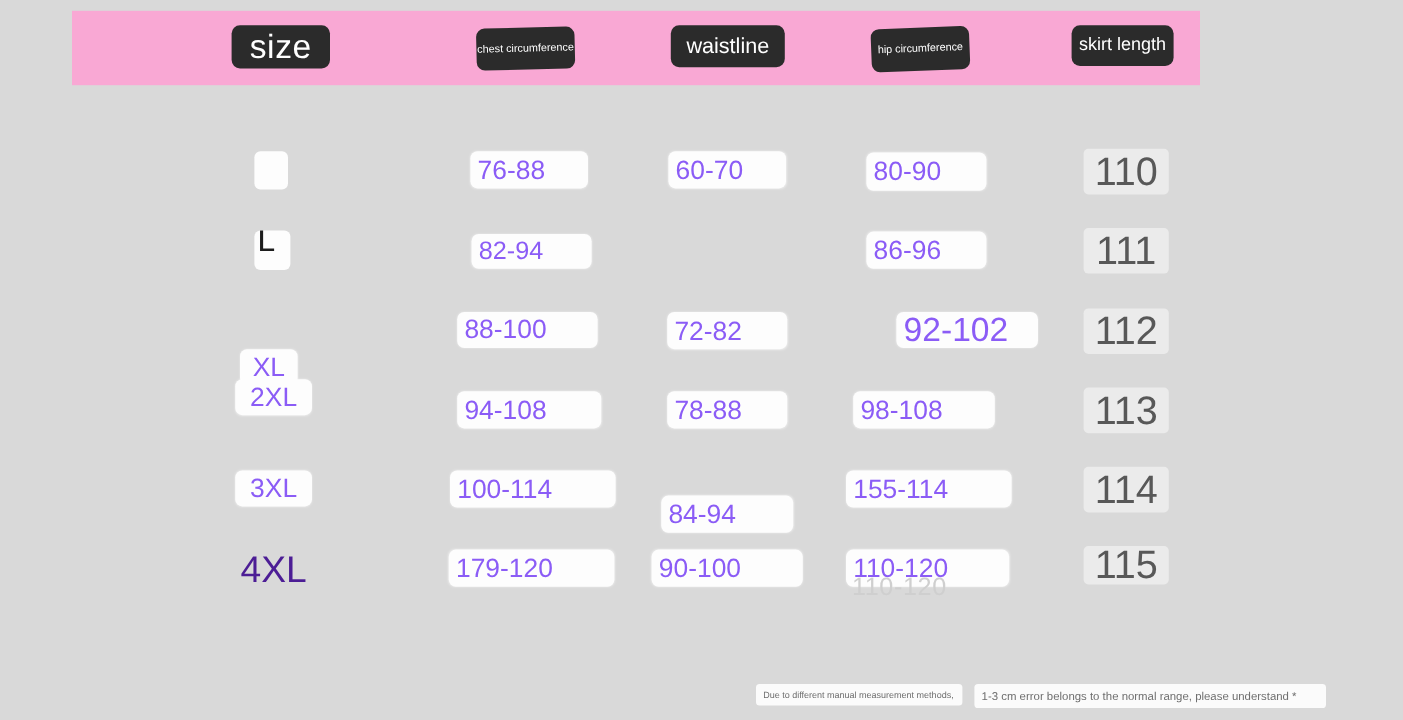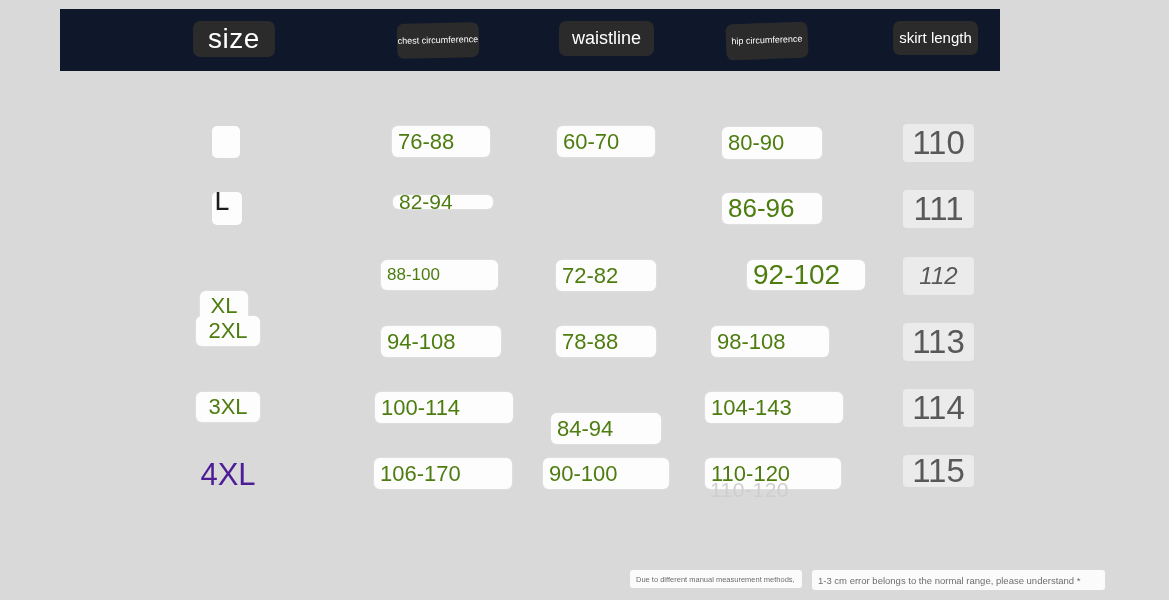--- a/index.html
+++ b/index.html
@@ -21,21 +21,21 @@
     height: 600px;
   }
 
   
   .header-bar {
     position: absolute;
     left: 60px;
     top: 9px;
     width: 940px;
     height: 62px;
-    background: #0f172a;
+    background: #f9a8d4;
   }
 
   .header-chip {
     position: absolute;
     background: #2b2b2b;
     color: #ffffff;
     border-radius: 7px;
     display: flex;
     align-items: center;
     justify-content: center;
@@ -73,21 +73,21 @@
     width: 85px; height: 34px;
     font-size: 15px;
   }
 
   
   .cell {
     position: absolute;
     display: flex;
     align-items: center;
     white-space: nowrap;
-    color: #4d7c0f;
+    color: #8b5cf6;
     background: #fdfdfd;
     border-radius: 6px;
     padding: 0 6px;
     box-shadow: 0 0 2px rgba(255,255,255,0.55);
   }
 
   .cell.no-chip {
     background: transparent;
     box-shadow: none;
   }
@@ -172,44 +172,44 @@
     
   </div>
   <div class="cell" style="left:392px;  top:126px; width:98px;  height:31px; font-size:22px;">76-88</div>
   <div class="cell" style="left:557px;  top:126px; width:98px;  height:31px; font-size:22px;">60-70</div>
   <div class="cell" style="left:722px;  top:127px; width:100px; height:32px; font-size:22px;">80-90</div>
   <div class="cell skirt-cell" style="left:903px; top:124px; width:71px; height:38px; font-size:33px;">110</div>
 
   <div class="glyph-clip glyph-l">
     <span>L</span>
   </div>
-  <div class="cell" style="left:393px;  top:195px; width:100px; height:14px; font-size:21px;">82-94</div>
-  <div class="cell" style="left:722px;  top:193px; width:100px; height:31px; font-size:26px;">86-96</div>
+  <div class="cell" style="left:393px;  top:195px; width:100px; height:29px; font-size:21px;">82-94</div>
+  <div class="cell" style="left:722px;  top:193px; width:100px; height:31px; font-size:22px;">86-96</div>
   <div class="cell skirt-cell" style="left:903px; top:190px; width:71px; height:38px; font-size:33px;">111</div>
 
   <div class="cell size-cell" style="left:200px; top:259px; width:48px; height:30px; font-size:22px;margin-top:32px;">XL</div>
-  <div class="cell" style="left:381px;  top:260px; width:117px; height:30px; font-size:17px;">88-100</div>
+  <div class="cell" style="left:381px;  top:260px; width:117px; height:30px; font-size:22px;">88-100</div>
   <div class="cell" style="left:556px;  top:260px; width:100px; height:31px; font-size:22px;">72-82</div>
   <div class="cell" style="left:711px;  top:260px; width:118px; height:30px; font-size:28px;margin-left:36px;">92-102</div>
-  <div class="cell skirt-cell" style="left:903px; top:257px; width:71px; height:38px; font-size:24px;font-style:italic;">112</div>
+  <div class="cell skirt-cell" style="left:903px; top:257px; width:71px; height:38px; font-size:33px;">112</div>
 
   <div class="cell size-cell" style="left:196px; top:316px; width:64px; height:30px; font-size:22px;">2XL</div>
   <div class="cell" style="left:381px;  top:326px; width:120px; height:31px; font-size:22px;">94-108</div>
   <div class="cell" style="left:556px;  top:326px; width:100px; height:31px; font-size:22px;">78-88</div>
   <div class="cell" style="left:711px;  top:326px; width:118px; height:31px; font-size:22px;">98-108</div>
   <div class="cell skirt-cell" style="left:903px; top:323px; width:71px; height:38px; font-size:33px;">113</div>
 
   <div class="cell size-cell" style="left:196px; top:392px; width:64px; height:30px; font-size:22px;">3XL</div>
   <div class="cell" style="left:375px;  top:392px; width:138px; height:31px; font-size:22px;">100-114</div>
   <div class="cell" style="left:551px;  top:392px; width:110px; height:31px; font-size:22px;margin-top:21px;">84-94</div>
-  <div class="cell" style="left:705px;  top:392px; width:138px; height:31px; font-size:22px;">104-143</div>
+  <div class="cell" style="left:705px;  top:392px; width:138px; height:31px; font-size:22px;">155-114</div>
   <div class="cell skirt-cell" style="left:903px; top:389px; width:71px; height:38px; font-size:33px;">114</div>
 
   <div class="cell size-cell no-chip" style="left:190px; top:456px; width:76px; height:38px; font-size:31px; color:#4c1d95;">4XL</div>
-  <div class="cell" style="left:374px;  top:458px; width:138px; height:31px; font-size:22px;">106-170</div>
+  <div class="cell" style="left:374px;  top:458px; width:138px; height:31px; font-size:22px;">179-120</div>
   <div class="cell" style="left:543px;  top:458px; width:126px; height:31px; font-size:22px;">90-100</div>
   <div class="cell" style="left:705px;  top:458px; width:136px; height:31px; font-size:22px;">110-120</div>
   <div class="cell skirt-cell" style="left:903px; top:455px; width:71px; height:32px; font-size:33px;">115</div>
 
   <div class="ghost-artifact">110-120</div>
 
   <div class="footer-note fn-left">Due to different manual measurement methods,</div>
   <div class="footer-note fn-right">1-3 cm error belongs to the normal range, please understand *</div>
 
 </div>

